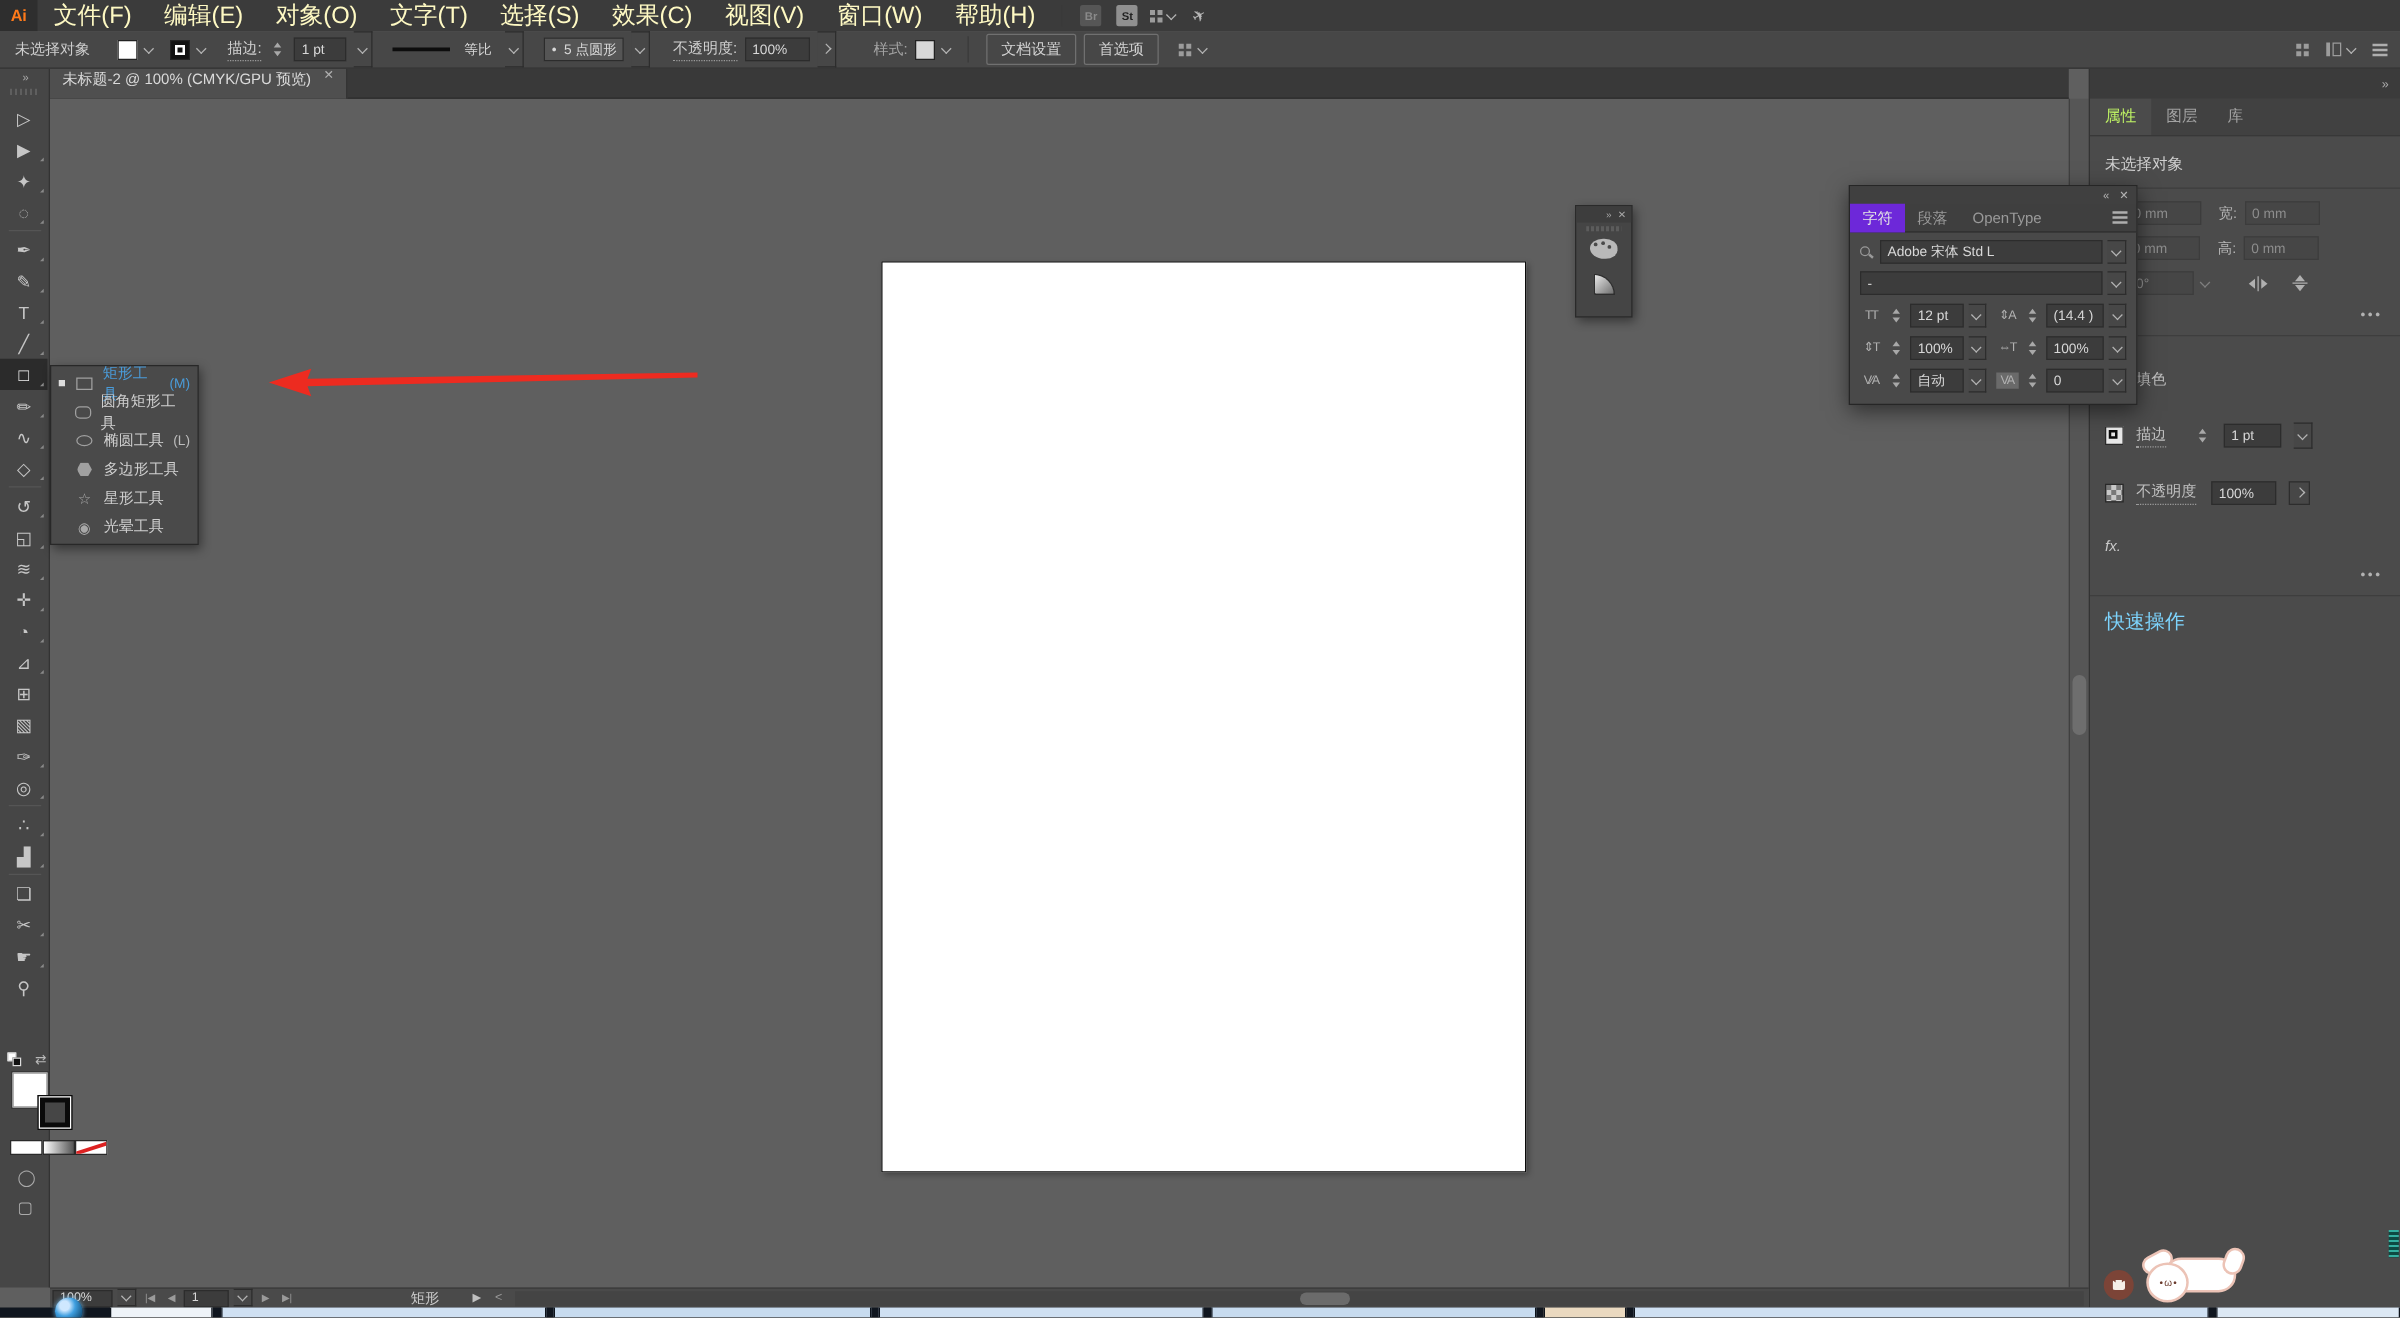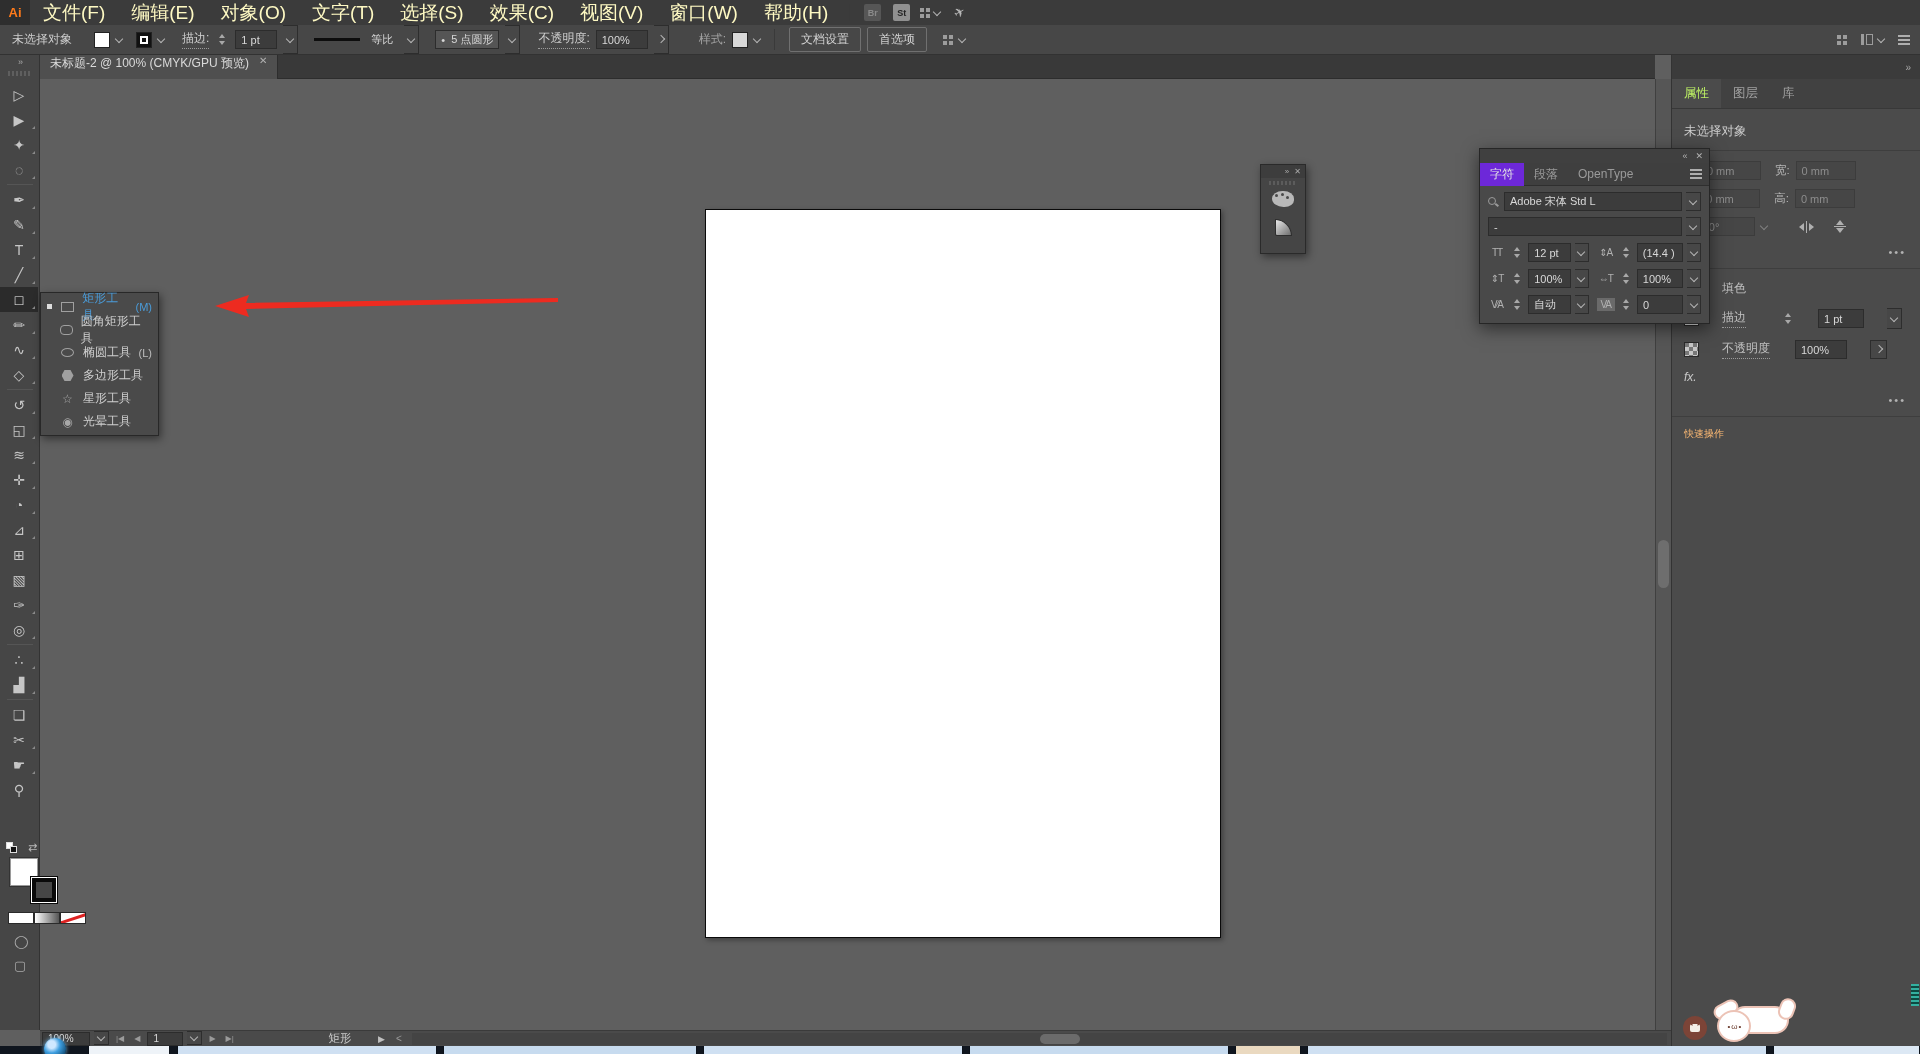--- a/index.html
+++ b/index.html
@@ -146,21 +146,21 @@
   .chain i:first-child{top:0}.chain i:last-child{top:13px}
   .fliph{display:inline-flex;align-items:center;gap:1px}
   .fliph .l{border-top:4px solid transparent;border-bottom:4px solid transparent;border-right:5px solid #b0b0b0}
   .fliph .m{width:1.5px;height:12px;background:#b0b0b0;margin:0 1px}
   .fliph .r{border-top:4px solid transparent;border-bottom:4px solid transparent;border-left:5px solid #b0b0b0}
   .flipv{display:inline-flex;flex-direction:column;align-items:center;gap:1px}
   .flipv .u{border-left:4px solid transparent;border-right:4px solid transparent;border-bottom:5px solid #b0b0b0}
   .flipv .m{height:1.5px;width:12px;background:#b0b0b0}
   .flipv .d{border-left:4px solid transparent;border-right:4px solid transparent;border-top:5px solid #b0b0b0}
   .more{color:#b2b2b2;text-align:right;font-size:11px;letter-spacing:2px;margin:10px 2px 0}
-  .ap-row{display:flex;align-items:center;gap:23px;margin-top:11px;color:#c0c0c0;font-size:12px}
+  .ap-row{display:flex;align-items:center;gap:10px;margin-top:26px;color:#c0c0c0;font-size:12px}
   .ap-sw{width:15px;height:15px;border:1px solid #2a2a2a;background:#fff}
   .ap-stroke{background:#e8e8e8;position:relative}
   .ap-stroke i{position:absolute;left:2px;top:2px;width:7px;height:7px;border:2.5px solid #0d0d0d}
   .checker{background:conic-gradient(#c8c8c8 25%,#787878 0 50%,#c8c8c8 0 75%,#787878 0);background-size:8px 8px}
   .sqbtn{width:17px;height:19px;background:#474747;border:1px solid #2d2d2d;display:inline-flex;
          align-items:center;justify-content:center;color:#c8c8c8;font-size:10px}
   
   #vscroll{left:1655px;top:79px;width:16px;height:951px;background:#565656;border-left:1px solid #404040;z-index:5}
   #vthumb{left:2px;top:461px;width:11px;height:48px;background:#6e6e6e;border-radius:6px}
   
@@ -642,21 +642,21 @@
             <span class="cv cvr"></span>
           </span>
       </div>
       <div class="ap-row" style="font-style:italic;color:#c8c8c8">
         <span>fx.</span>
       </div>
       <div class="more">•••</div>
     </div>
     <div class="rp-sec-gap"></div>
 
-    <div style="color:#fdba74;font-size:10px;margin-top:4px">快速操作</div>
+    <div style="color:#7dd3fc;font-size:16px;margin-top:4px">快速操作</div>
   </div>
 </div>
 
 <div id="vscroll" class="abs">
   <div id="vthumb" class="abs"></div>
 </div>
 
 <div id="statusbar" class="abs">
   <span class="fld" style="width:48px;margin-left:2px">100%</span>
   <span class="dd" style="height:14px">

